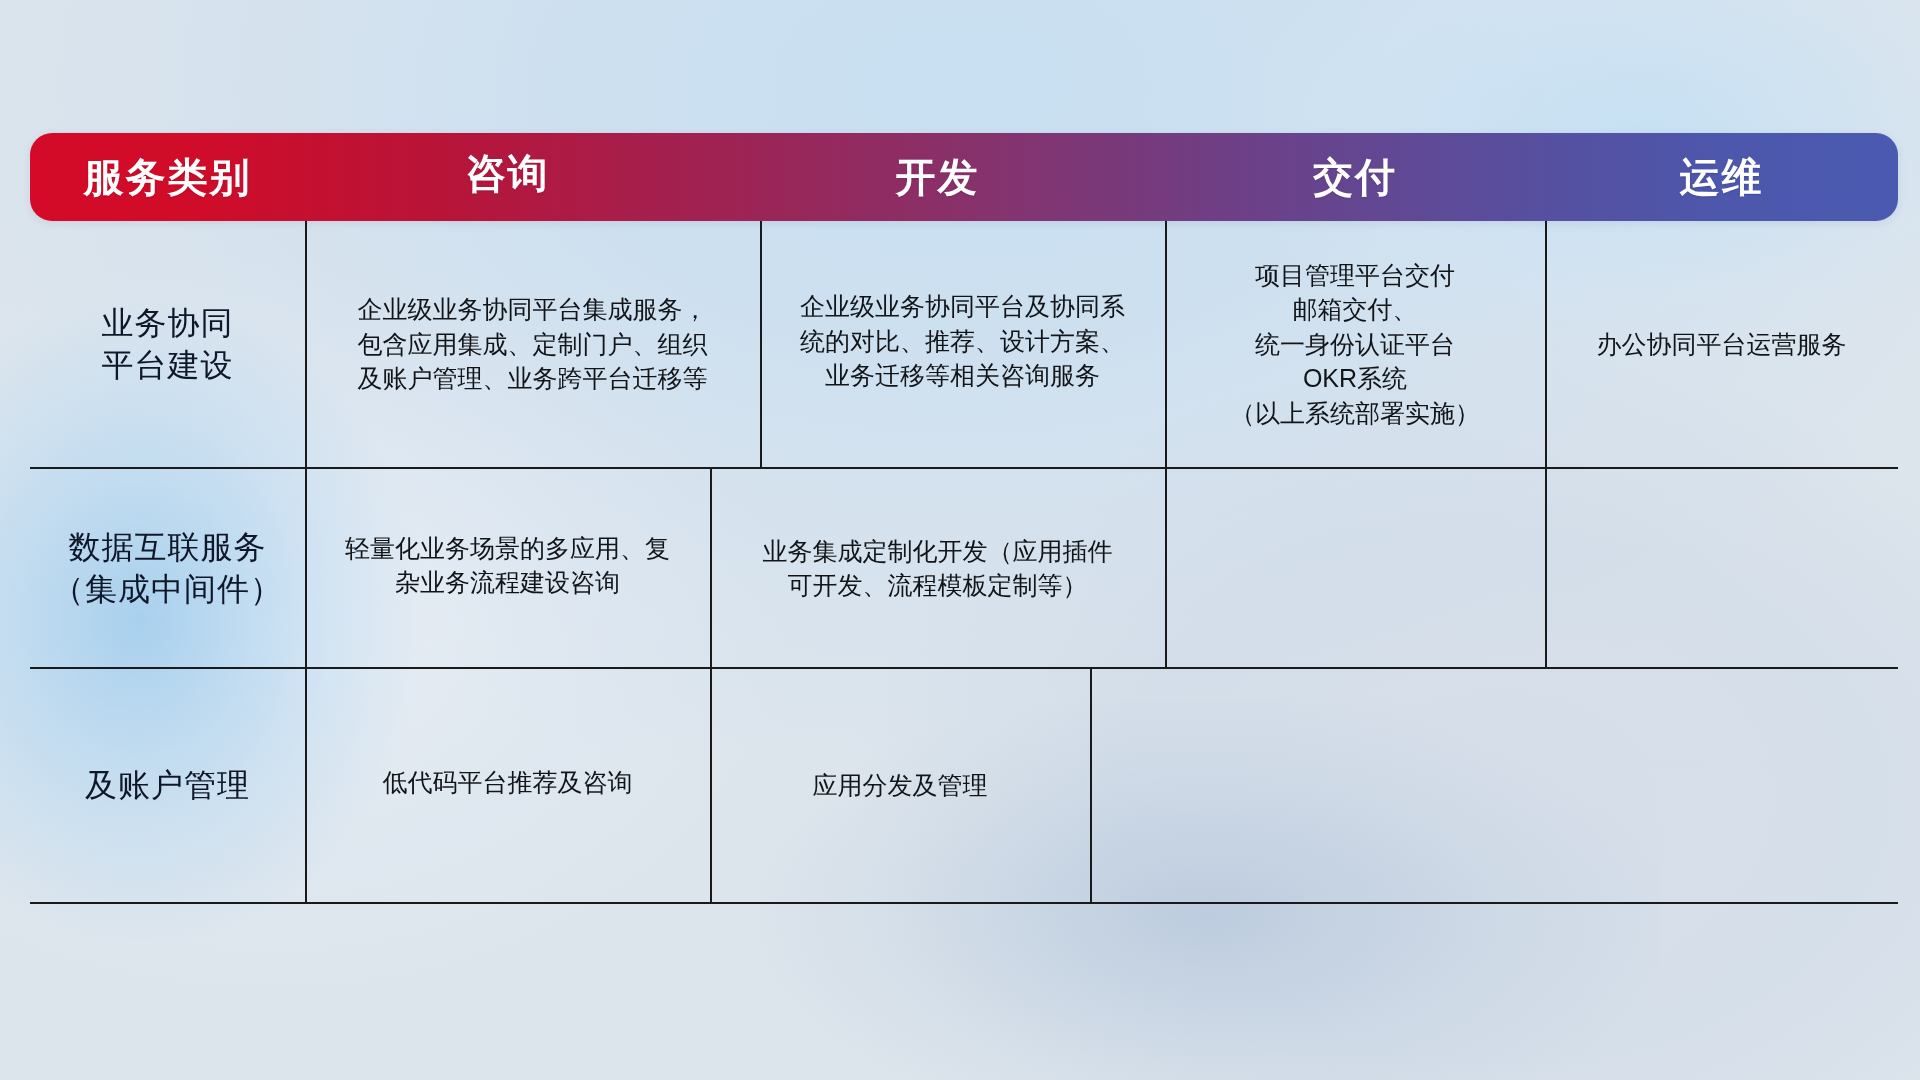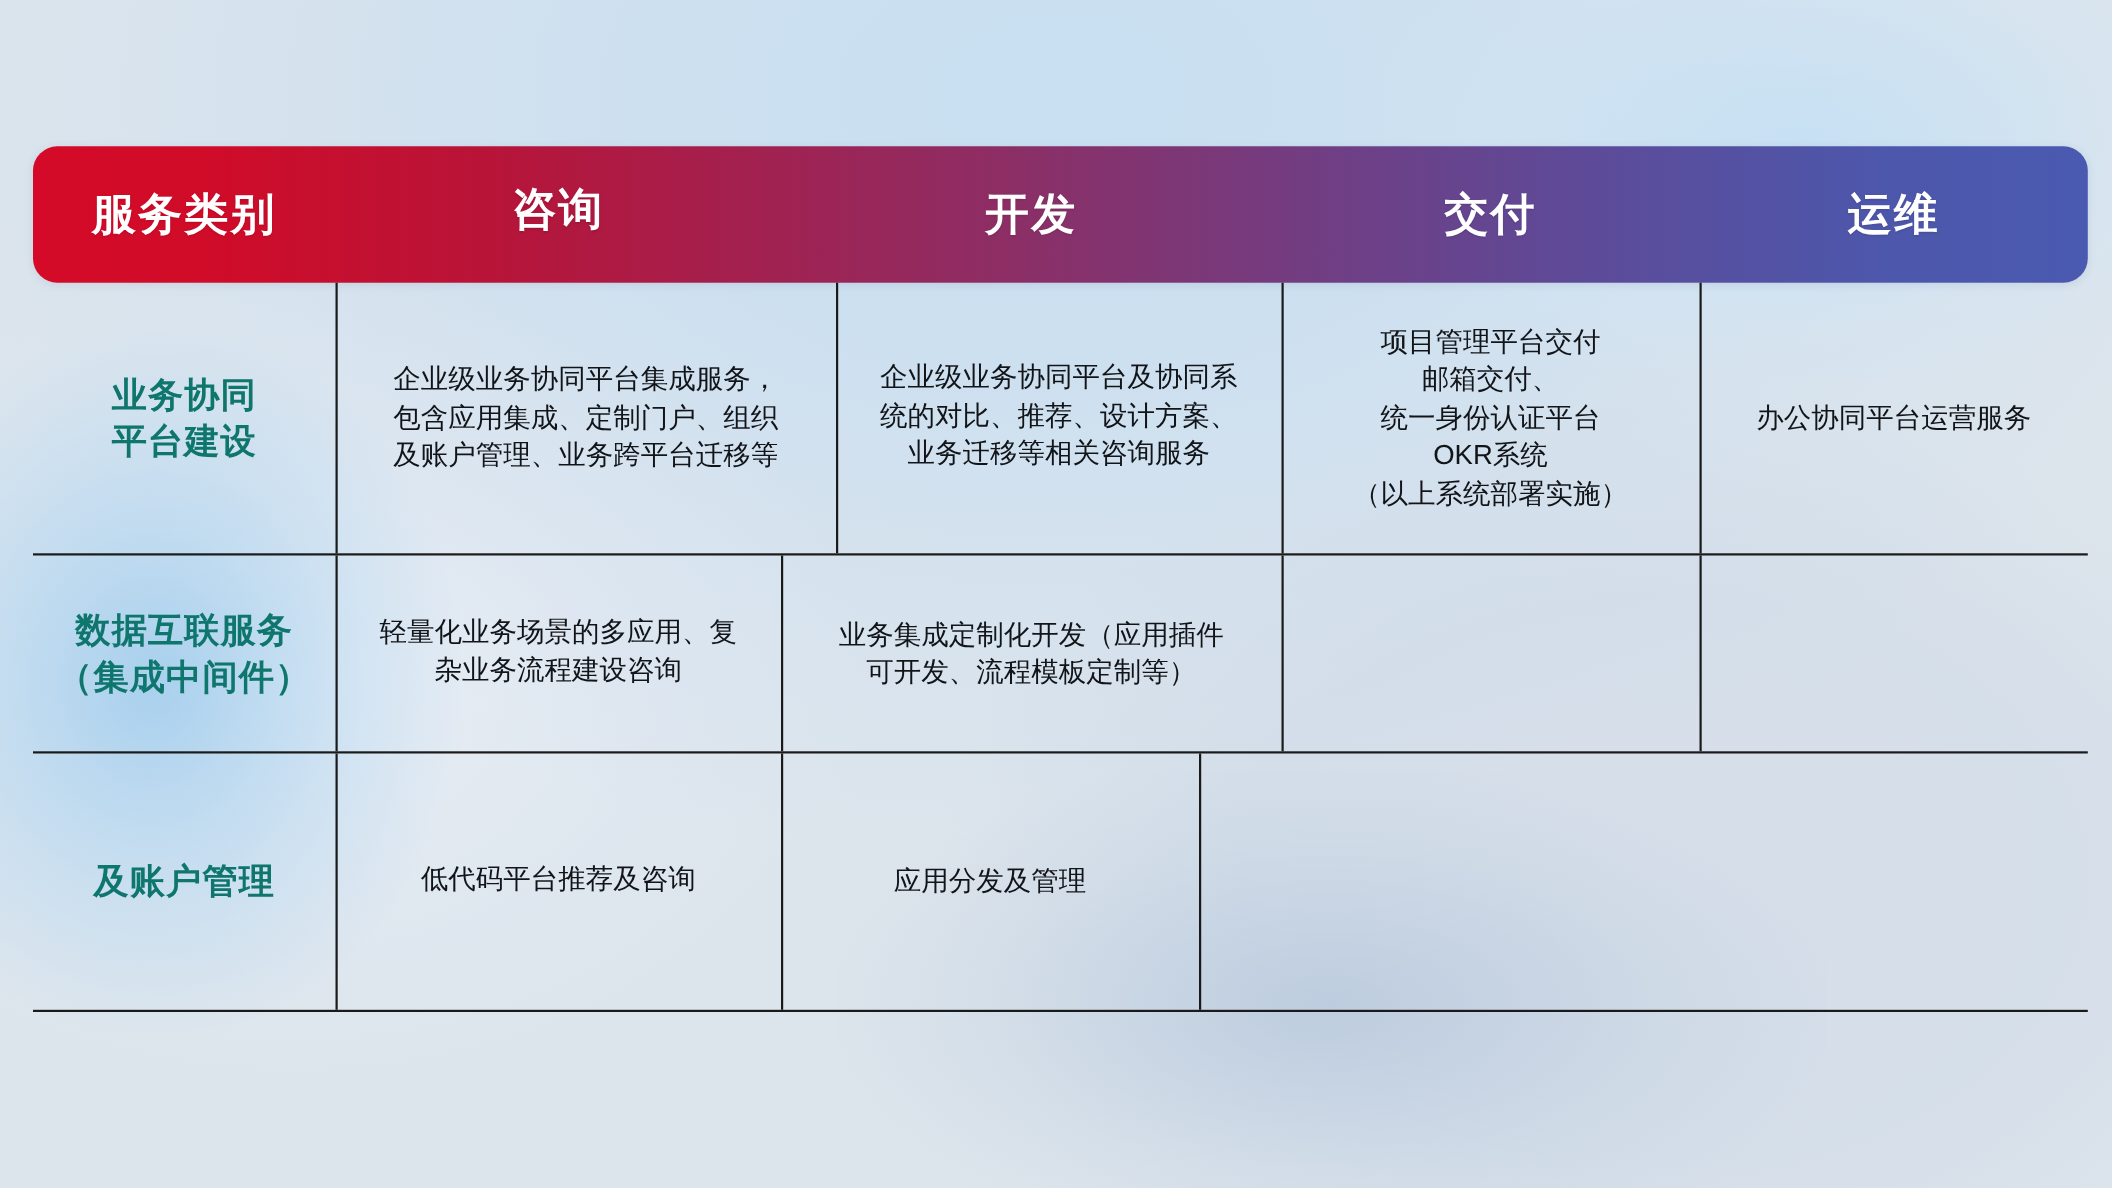--- a/index.html
+++ b/index.html
@@ -39,21 +39,21 @@
   #table-root {
     position:absolute;
     left:30px; top:133px;
     width:1868px;
     z-index:5;
   }
 
   
   .thead {
     display:flex;
-    height:124px;
+    height:88px;
     border-radius:22px;
     overflow:hidden;
     background:linear-gradient(90deg,
         #d40a28 0%,
         #cf0c29 9%,
         #b81438 22%,
         #9f2353 37%,
         #84336e 52%,
         #6b4189 66%,
         #5a4d9c 78%,
@@ -100,29 +100,29 @@
     border-radius:11px;
   }
   .td.has-left-border::before {
     content:"";
     position:absolute;
     left:0; top:0; bottom:0;
     width:2px;
     background:#1a1a1a;
   }
   .td.cat {
-    color:#0f766e;
+    color:#0f172a;
     font-size:32px;
-    font-weight:bold;
+    font-weight:normal;
     line-height:1.32;
     letter-spacing:1px;
   }
 
   .r0 { height:248px; }
-  .r1 { height:180px; }
+  .r1 { height:200px; }
   .r2 { height:235px; }
 </style>
 </head>
 <body>
 
 <div class="bg-blob-topright"></div>
 <div class="bg-blob-left"></div>
 <div class="bg-blob-bottom"></div>
 
 <div id="table-root">

